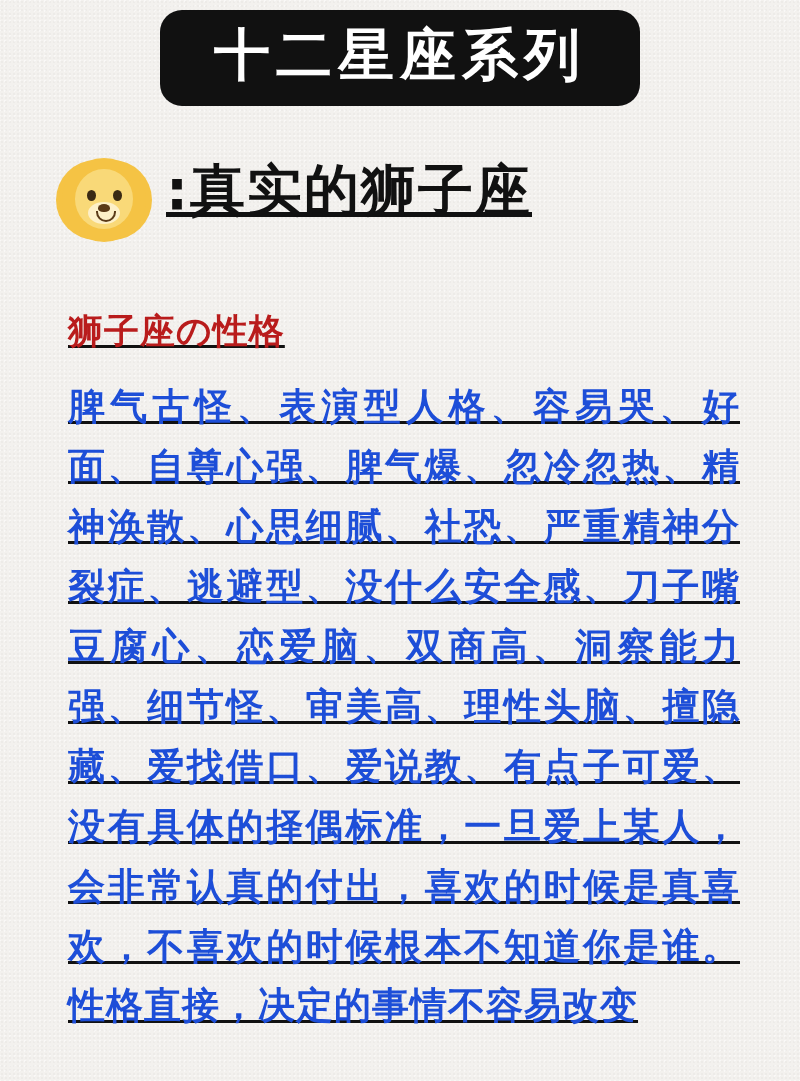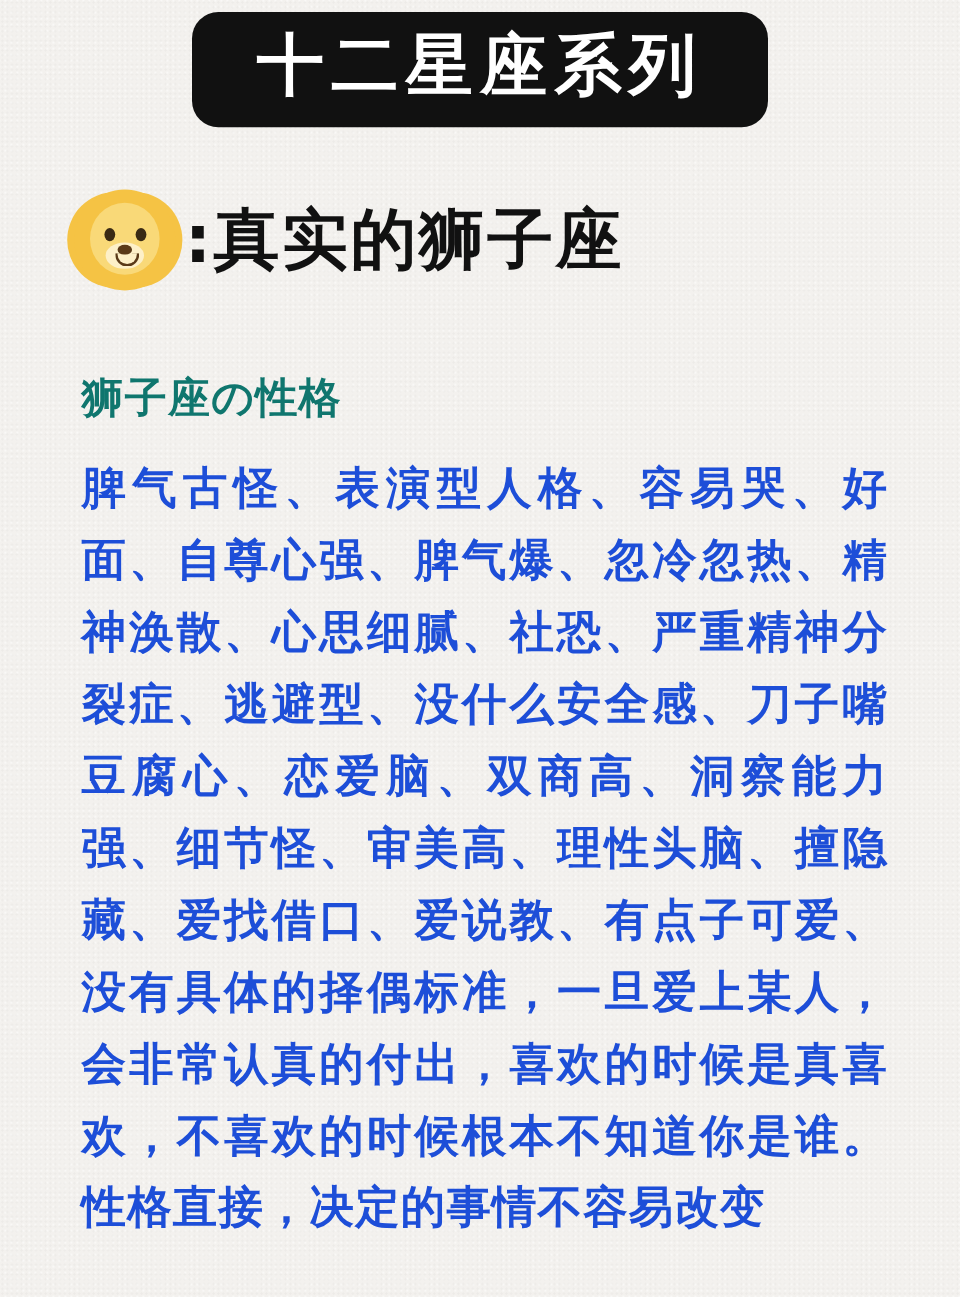--- a/index.html
+++ b/index.html
@@ -27,20 +27,21 @@
     background-position: 0 0, 2px 3px;
     pointer-events: none;
     z-index: 0;
   }
   .page {
     position: relative;
     z-index: 1;
     width: 800px;
     height: 795px;
     box-sizing: border-box;
+    text-decoration: underline;
   }
 
   
   .banner-wrap {
     padding: 10px 0 0 0;
     display: flex;
     justify-content: center;
   }
   .banner {
     background: #111111;
@@ -52,22 +53,22 @@
     letter-spacing: 6px;
     line-height: 1.18;
     text-align: center;
     white-space: nowrap;
     font-family: "DejaVu Sans", "Liberation Sans", sans-serif;
   }
 
   
   .title-row {
     display: flex;
-    align-items: center;
     margin: 48px 0 0 58px;
+    gap: 12px;
   }
   .lion-emoji {
     width: 92px;
     height: 92px;
     position: relative;
     flex: 0 0 auto;
     margin-right: 4px;
   }
   .lion-emoji .mane {
     position: absolute;
@@ -136,21 +137,21 @@
     letter-spacing: 2px;
     font-family: "DejaVu Sans", "Liberation Sans", sans-serif;
     white-space: nowrap;
   }
 
   
   .section {
     margin: 62px 60px 0 68px;
   }
   .section-heading {
-    color: #0f766e;
+    color: #b91c1c;
     font-size: 35px;
     font-weight: bold;
     letter-spacing: 1px;
     font-family: "DejaVu Sans", "Liberation Sans", sans-serif;
   }
   .section-body {
     margin-top: 22px;
     font-size: 37px;
     line-height: 1.62;
     letter-spacing: 1px;

